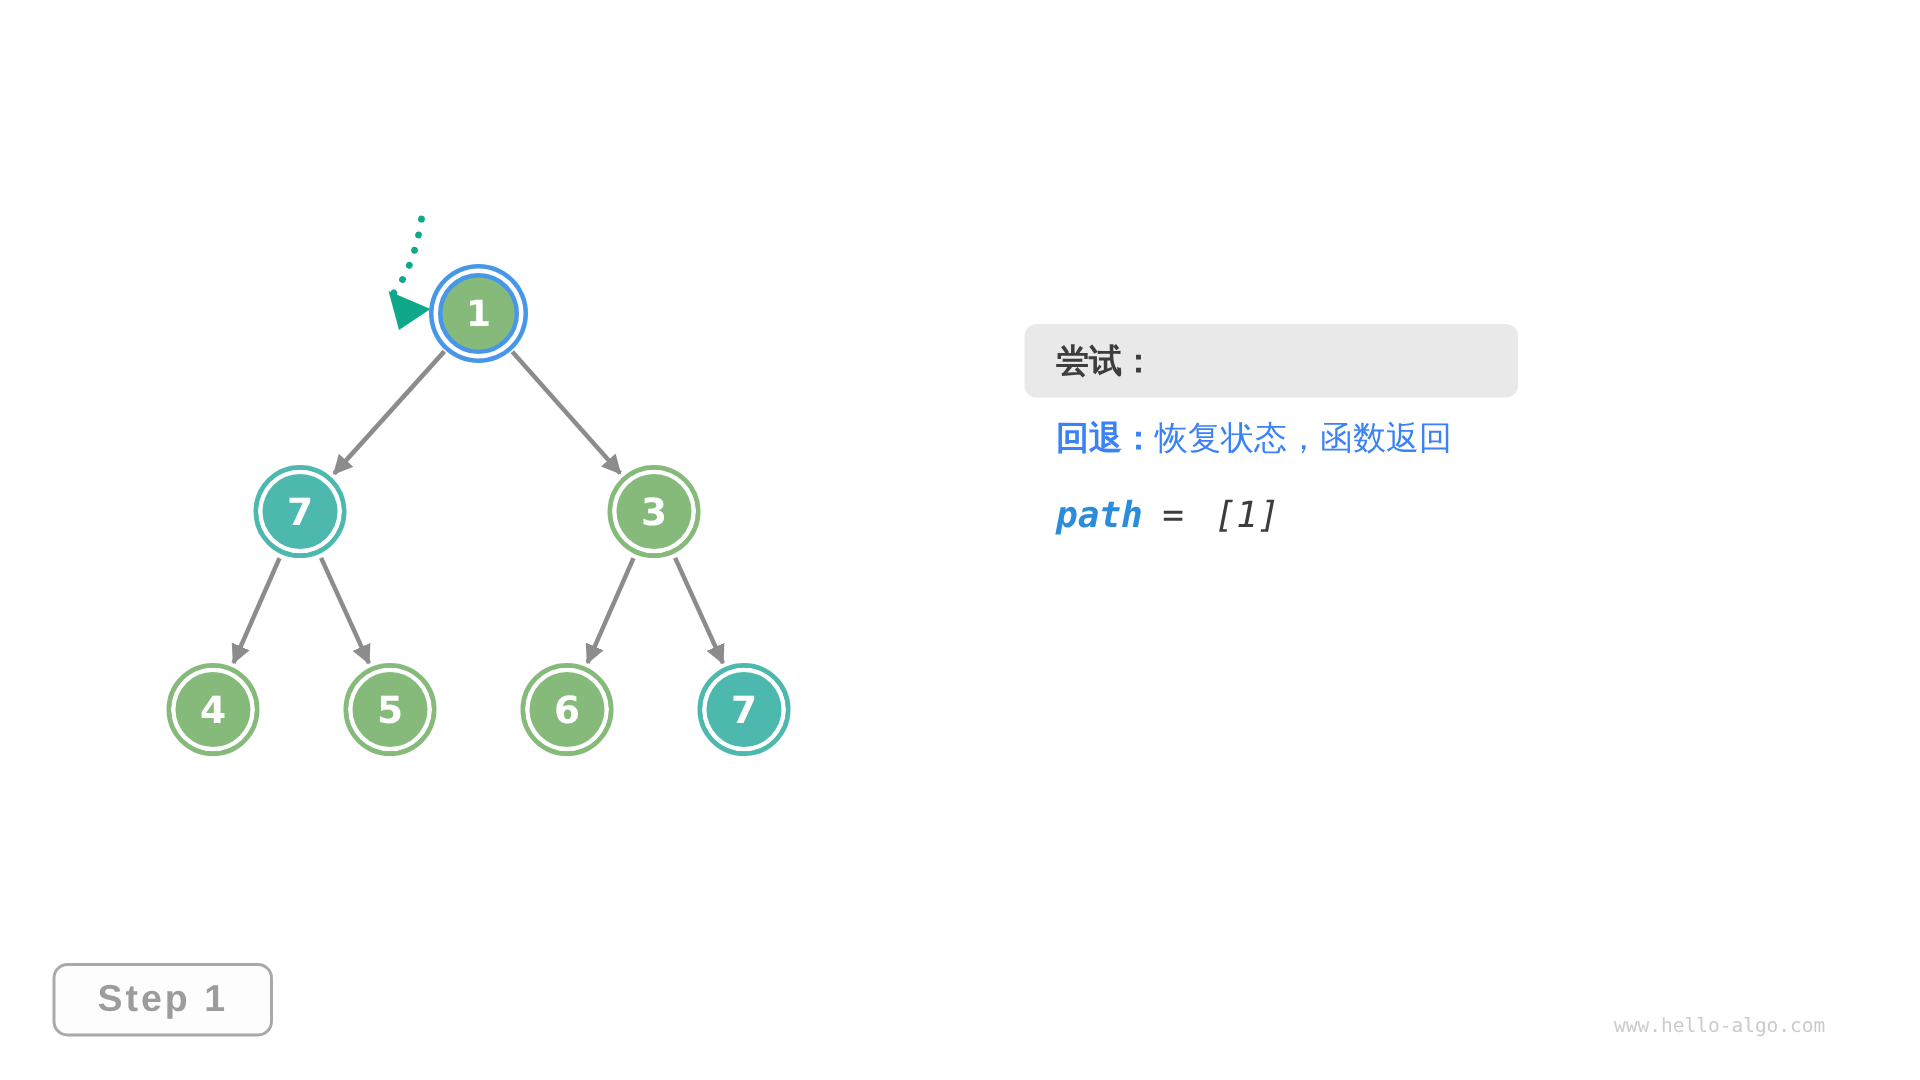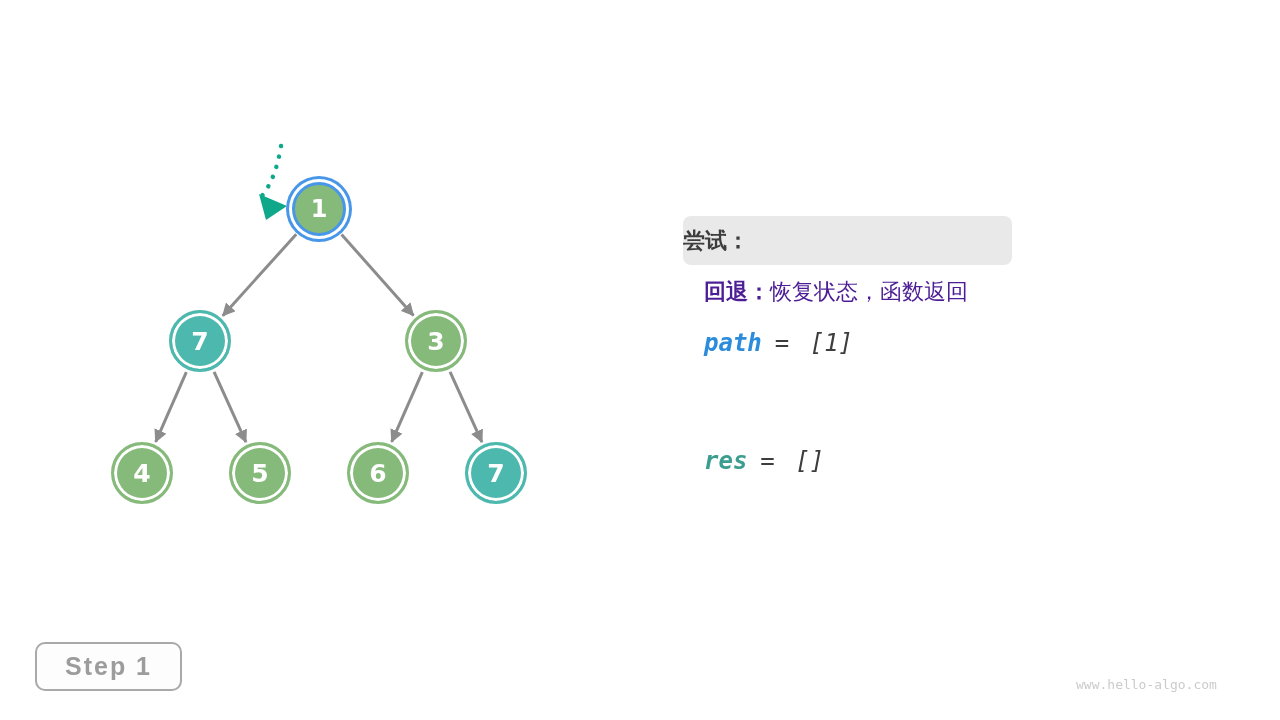--- a/index.html
+++ b/index.html
@@ -37,31 +37,32 @@
     font-size: 24px;
   }
   
   .try-box {
     position: absolute;
     left: 683px; top: 216px;
     width: 329px; height: 49px;
     background: #e9e9e9;
     border-radius: 8px;
     display: flex; align-items: center;
+    padding-left: 21px;
     box-sizing: border-box;
     font-size: 22px;
     color: #3d3d3d;
     white-space: nowrap;
   }
   .bt-line {
     position: absolute;
     left: 704px; top: 277px;
     height: 30px; line-height: 30px;
     font-size: 22px;
-    color: #4c1d95;
+    color: #3b82f6;
     white-space: nowrap;
   }
   .bold-label { font-weight: 700; }
   .var-line {
     position: absolute;
     left: 704px;
     height: 32px; line-height: 32px;
     font-family: "DejaVu Sans Mono", monospace;
     font-size: 24px;
     color: #3d3d3d;
@@ -148,23 +149,20 @@
   </div>
 
   <div class="bt-line">
     <span class="bold-label">回退：</span><span>恢复状态，函数返回</span>
   </div>
 
   <div class="var-line path">
     <span class="var-name" style="color: rgb(42, 140, 219);">path</span><span class="var-value">= [1]</span>
   </div>
 
-  <div class="var-line res">
-    <span class="var-name" style="color: rgb(58, 157, 143);">res</span><span class="var-value">= []</span>
-  </div>
 
   <div class="step-badge">
     <span>Step 1</span>
   </div>
 
   <div class="watermark">www.hello-algo.com</div>
 
 </div>
 
 </body></html>

